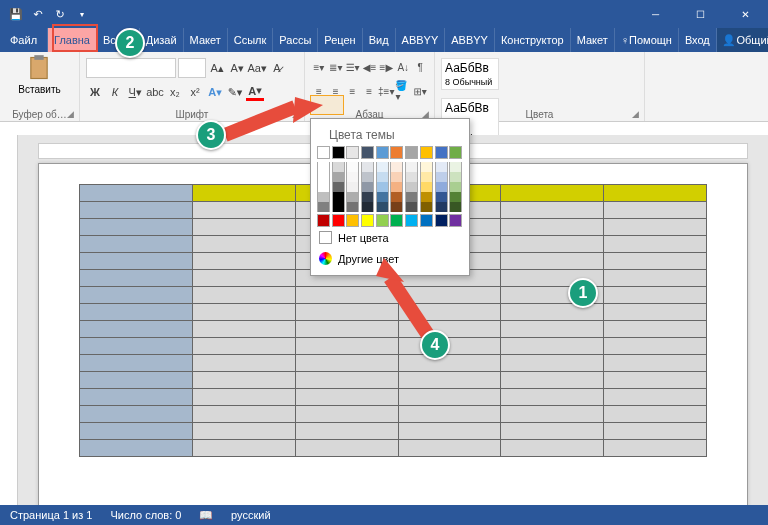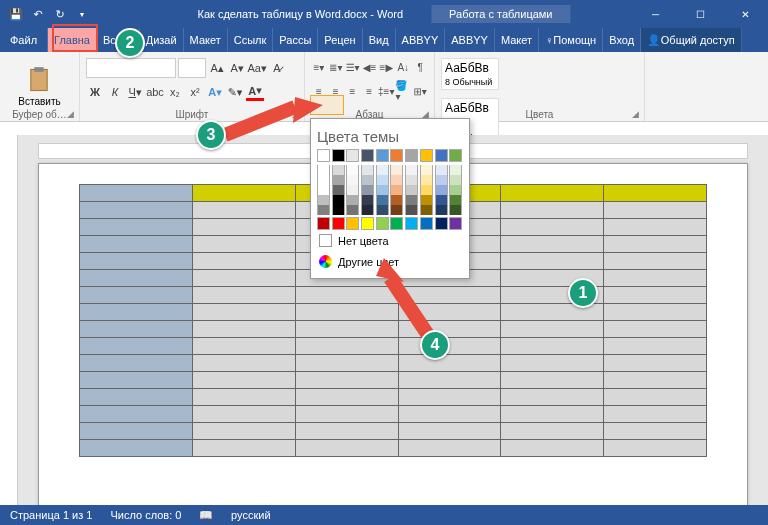--- a/index.html
+++ b/index.html
@@ -12,21 +12,21 @@
 .winbtns{position:absolute;right:0;display:flex}
 .winbtn{width:45px;height:28px;display:flex;align-items:center;justify-content:center;cursor:pointer;font-size:10px}
 .menubar{height:24px;background:#2b579a;display:flex;color:#fff;align-items:stretch}
 .mtab{padding:0 6px;display:flex;align-items:center;cursor:pointer;border-right:1px solid rgba(255,255,255,.15);font-size:11px;white-space:nowrap}
 .mtab.active{background:#fca5a5;color:#2b579a}
 .mtab.file{padding:0 10px}
 .highlight-box{position:absolute;border:2px solid #e74c3c;left:52px;top:24px;width:46px;height:28px;z-index:5;pointer-events:none}
 .ribbon{height:70px;background:#f3f3f3;border-bottom:1px solid #ccc;display:flex;position:relative}
 .rgroup{border-right:1px solid #ddd;padding:2px 6px;display:flex;flex-direction:column;position:relative}
 .rgroup-label{position:absolute;bottom:1px;left:0;right:0;text-align:center;font-size:10px;color:#666}
-.rgroup1{width:80px;display:flex;align-items:center;justify-content:center}
+.rgroup1{width:80px;display:flex;align-items:center;justify-content:flex-start}
 .paste-btn{display:flex;flex-direction:column;align-items:center;gap:2px}
 .paste-icon{width:28px;height:28px}
 .rgroup2{width:225px}
 .font-controls{display:flex;gap:2px;margin:4px 0 2px;align-items:center}
 .font-name{width:90px;height:20px;border:1px solid #ccc;background:#fff;padding:0 4px;font-size:10px}
 .font-size{width:28px;height:20px;border:1px solid #ccc;background:#fff;font-size:10px}
 .sbtn{width:18px;height:18px;display:flex;align-items:center;justify-content:center;cursor:pointer;font-size:11px;color:#444}
 .font-row2{display:flex;gap:2px;margin-top:3px}
 .rgroup3{width:130px}
 .para-row{display:flex;gap:1px;margin:4px 0 2px}
@@ -40,21 +40,21 @@
 .page-wrap{flex:1;padding:8px 20px;overflow:hidden;position:relative}
 .ruler-h{height:16px;background:#fff;border:1px solid #ccc;margin-bottom:4px;position:relative}
 .page{background:#fff;border:1px solid #999;padding:20px 40px;min-height:360px;box-shadow:0 0 4px rgba(0,0,0,.15)}
 .tbl{border-collapse:collapse;width:100%}
 .tbl td{border:1px solid #666;height:17px;background:#d8d8d8}
 .tbl tr:first-child td{background:#d2cf00}
 .tbl td:first-child{width:18%;background:#a6b8cc}
 .tbl tr:first-child td:first-child{background:#a6b8cc}
 .statusbar{position:absolute;bottom:0;left:0;right:0;height:20px;background:#2b579a;color:#fff;display:flex;align-items:center;gap:18px;padding:0 10px;font-size:10px}
 .color-popup{position:absolute;left:310px;top:118px;width:160px;background:#fff;border:1px solid #999;box-shadow:2px 2px 6px rgba(0,0,0,.25);z-index:20;padding:6px}
-.popup-title{font-size:15px;color:#666;margin:3px 0 4px}
+.popup-title{font-size:12px;color:#666;margin:3px 12px 4px}
 .theme-colors{display:grid;grid-template-columns:repeat(10,1fr);gap:1px}
 .col-sw{width:13px;height:13px;border:1px solid #aaa;cursor:pointer}
 .shade-cols{display:grid;grid-template-columns:repeat(10,1fr);gap:1px;margin-top:3px}
 .shade-col{display:flex;flex-direction:column;gap:0}
 .shade{width:13px;height:10px;cursor:pointer;border-left:1px solid #aaa;border-right:1px solid #aaa}
 .std-colors{display:grid;grid-template-columns:repeat(10,1fr);gap:1px;margin-top:2px}
 .popup-item{display:flex;align-items:center;gap:6px;padding:4px 2px;cursor:pointer;font-size:11px}
 .no-color-sw{width:13px;height:13px;border:1px solid #999;background:#fff}
 .more-icon{width:13px;height:13px;border-radius:50%;background:conic-gradient(red,orange,yellow,green,cyan,blue,magenta,red)}
 .callout{position:absolute;width:30px;height:30px;border-radius:50%;background:#1a9e7c;border:2px solid #fff;color:#fff;display:flex;align-items:center;justify-content:center;font-size:16px;font-weight:600;z-index:30;box-shadow:0 1px 3px rgba(0,0,0,.4)}
@@ -67,43 +67,40 @@
 </head>
 <body>
 
 <div class="titlebar">
   <div class="qat">
     <span class="qat-icon">💾</span>
     <span class="qat-icon">↶</span>
     <span class="qat-icon">↻</span>
     <span class="qat-icon" style="font-size:8px">▾</span>
   </div>
-  <div class="title-text">
-    <span>Как сделать таблицу в Word.docx - Word</span>
-    <span class="title-sub">Работа с таблицами</span>
-  </div>
   <div class="winbtns">
     <div class="winbtn">─</div>
     <div class="winbtn">☐</div>
     <div class="winbtn">✕</div>
   </div>
 </div>
 
 <div class="menubar">
   <div class="mtab file">Файл</div>
   <div class="mtab active">Главна</div>
   <div class="mtab">Встав</div>
   <div class="mtab">Дизай</div>
   <div class="mtab">Макет</div>
   <div class="mtab">Ссылк</div>
   <div class="mtab">Рассы</div>
   <div class="mtab">Рецен</div>
   <div class="mtab">Вид</div>
   <div class="mtab">ABBYY</div>
   <div class="mtab">ABBYY</div>
+  <div class="mtab">Конструктор</div>
   <div class="mtab">Макет</div>
   <div class="mtab">♀ <span>Помощн</span></div>
   <div class="mtab">Вход</div>
   <div class="mtab" style="background:#214a80">👤 <span>Общий доступ</span></div>
 </div>
 
 <div class="highlight-box"></div>
 
 <div class="ribbon">
   <div class="rgroup rgroup1">

